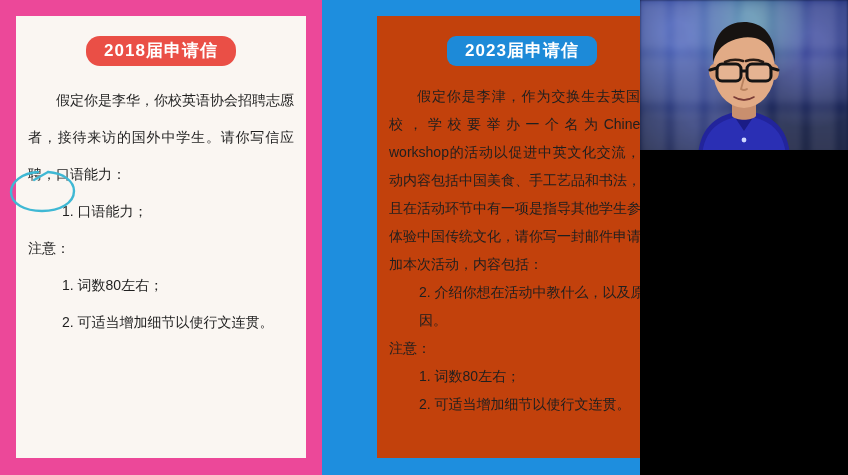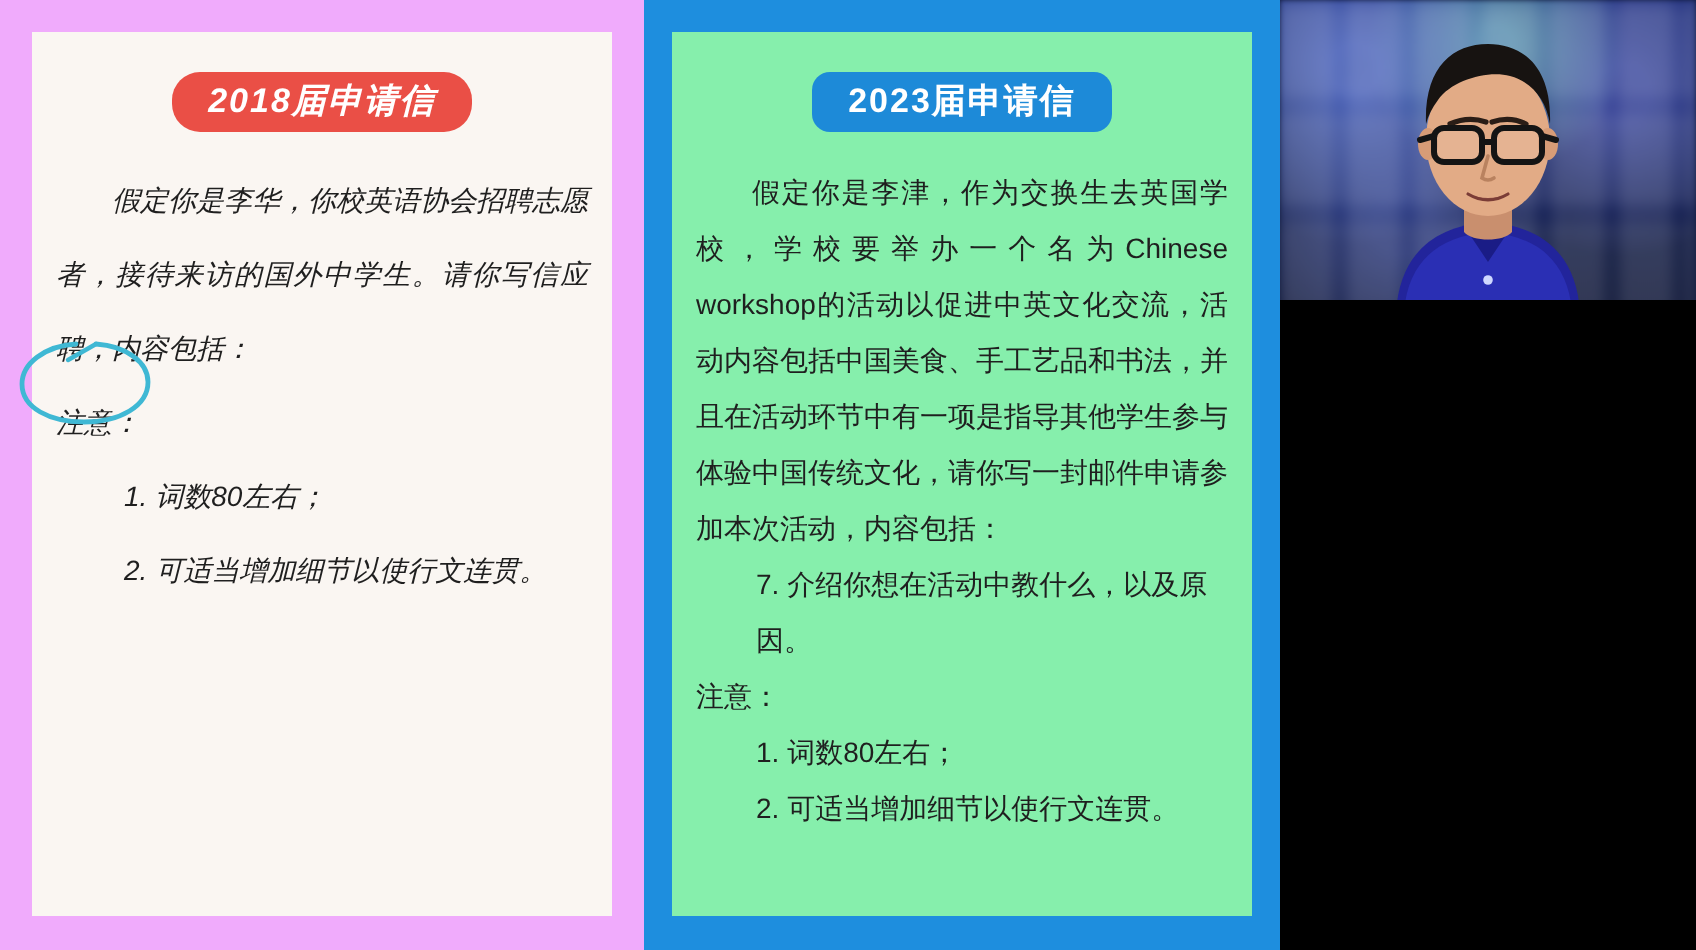--- a/index.html
+++ b/index.html
@@ -29,32 +29,32 @@
     width: 640px;
     height: 475px;
     display: flex;
   }
 
   .card {
     position: relative;
     height: 475px;
     box-sizing: border-box;
   }
-  .card-left  { width: 322px; background: #f0abfc; padding: 16px 16px 0 16px; font-style: italic; }
+  .card-left  { width: 322px; background: #ec4899; padding: 16px 16px 0 16px; }
   .card-right { width: 318px; background: #1e8ede; padding: 16px 14px 0 14px; }
 
   .card-inner {
     box-sizing: border-box;
     width: 100%;
     height: 442px;
     overflow: hidden;
     padding: 8px 12px 0 12px;
   }
   .card-left  .card-inner { background: #faf6f2; }
-  .card-right .card-inner { background: #86efac; }
+  .card-right .card-inner { background: #c2410c; margin-left: 41px; }
 
   
   .badge-row {
     display: flex;
     justify-content: center;
     margin-top: 12px;
     margin-bottom: 16px;
   }
   .badge {
     display: inline-block;
@@ -169,22 +169,23 @@
   <div class="slide">
 
     <div class="card card-left">
       <div class="card-inner">
 
         <div class="badge-row">
           <span class="badge badge-red">2018届申请信</span>
         </div>
 
         <div class="body-text">
-          <p class="para">假定你是李华，你校英语协会招聘志愿者，接待来访的国外中学生。请你写信应聘，内容包括：</p>
-
+          <p class="para">假定你是李华，你校英语协会招聘志愿者，接待来访的国外中学生。请你写信应聘，口语能力：</p>
+
+          <p class="listitem">1. 口语能力；</p>
 
           <p class="note-label">注意：</p>
 
           <p class="listitem">1. 词数80左右；</p>
           <p class="listitem">2. 可适当增加细节以使行文连贯。</p>
         </div>
       </div>
 
       <div class="annot" style="left:8px; top:166px;">
         <svg width="82" height="48" viewBox="0 0 82 48">
@@ -197,21 +198,21 @@
     <div class="card card-right">
       <div class="card-inner">
 
         <div class="badge-row">
           <span class="badge badge-blue">2023届申请信</span>
         </div>
 
         <div class="body-text">
           <p class="para">假定你是李津，作为交换生去英国学校，学校要举办一个名为Chinese  workshop的活动以促进中英文化交流，活动内容包括中国美食、手工艺品和书法，并且在活动环节中有一项是指导其他学生参与体验中国传统文化，请你写一封邮件申请参加本次活动，内容包括：</p>
 
-          <p class="listitem">7. 介绍你想在活动中教什么，以及原因。</p>
+          <p class="listitem">2. 介绍你想在活动中教什么，以及原因。</p>
 
           <p class="note-label">注意：</p>
 
           <p class="listitem">1. 词数80左右；</p>
           <p class="listitem">2. 可适当增加细节以使行文连贯。</p>
         </div>
       </div>
     </div>
   </div>
 

